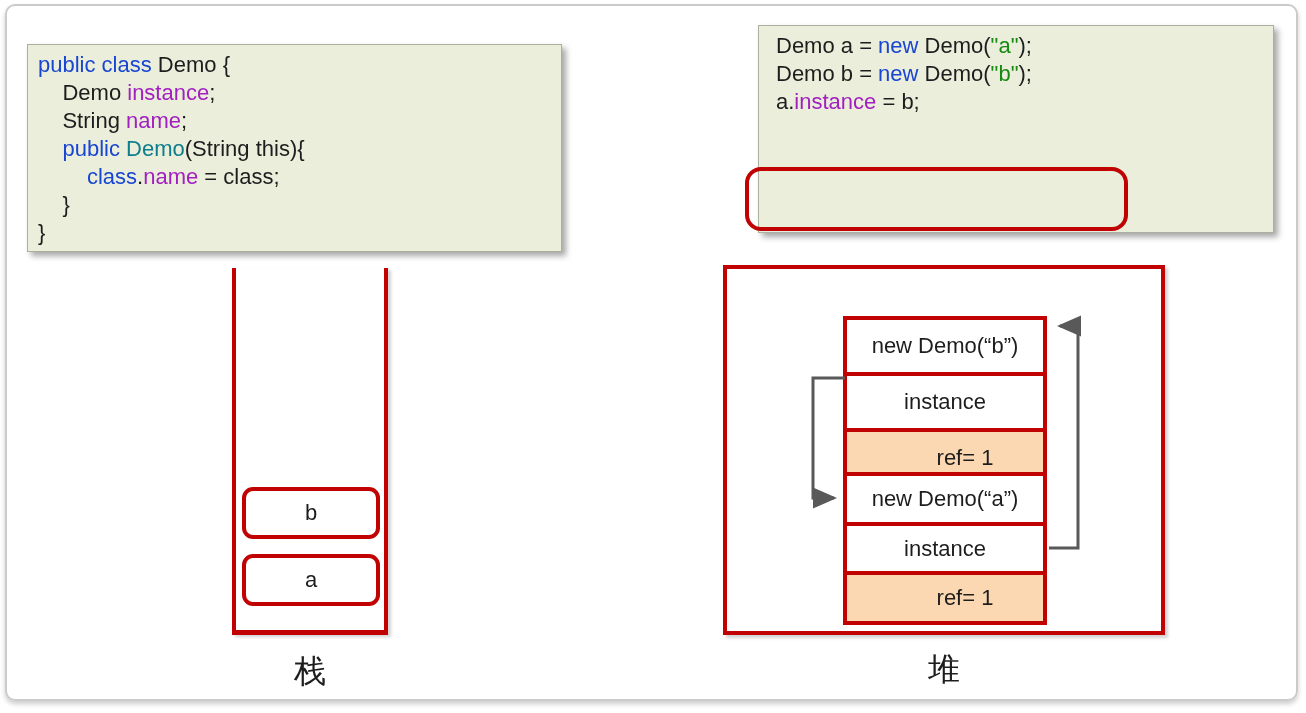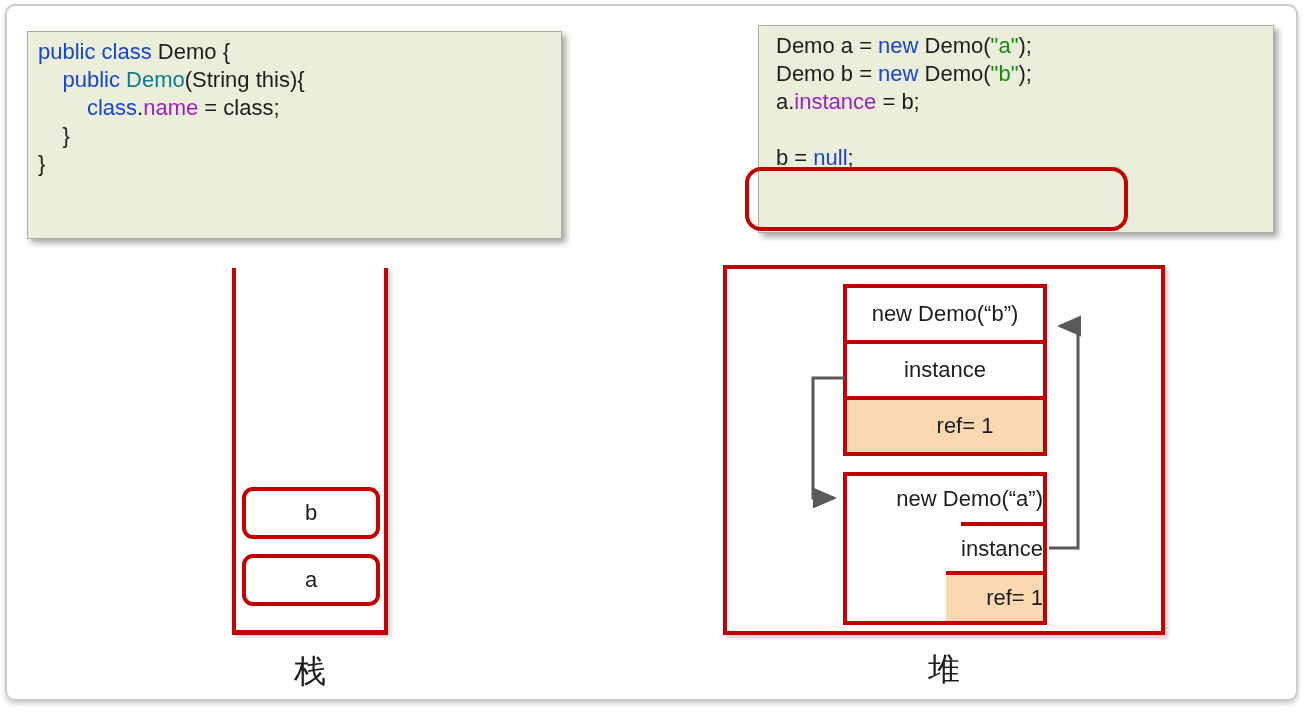--- a/index.html
+++ b/index.html
@@ -8,21 +8,21 @@
   }
   *{box-sizing:border-box;}
   body{margin:0;background:#ffffff;font-family:"Liberation Sans",sans-serif;color:var(--ink);}
   .canvas{position:relative;width:1306px;height:713px;background:#fff;overflow:hidden;}
   .frame{position:absolute;left:5px;top:4px;width:1293px;height:697px;
          border:2px solid #cbcbcb;border-radius:10px;box-shadow:0 3px 5px rgba(0,0,0,.20);}
   
   .codeblock{position:absolute;background:var(--codebg);border:1px solid #aab0a0;
              box-shadow:4px 4px 6px rgba(0,0,0,.35);
              font-size:22px;line-height:28px;color:var(--ink);}
-  #code-left{left:27px;top:31px;width:535px;height:208px;padding:6px 0 0 10px;}
+  #code-left{left:27px;top:44px;width:535px;height:208px;padding:6px 0 0 10px;}
   #code-right{left:758px;top:25px;width:516px;height:208px;padding:6px 0 0 17px;}
   .code-line{white-space:pre;height:28px;}
   .tok-pl{color:var(--ink);}
   .tok-kw{color:var(--kw);}
   .tok-fld{color:var(--fld);}
   .tok-typ{color:var(--typ);}
   .tok-str{color:var(--str);}
   .null-box{position:absolute;left:745px;top:167px;width:383px;height:64px;
             border:4px solid var(--red);border-radius:16px;background:transparent;}
   
@@ -33,52 +33,53 @@
   .slot{position:absolute;left:242px;width:138px;height:52px;border:4px solid var(--red);
         border-radius:11px;background:#fff;display:flex;align-items:center;justify-content:center;
         font-size:22px;}
   #slot-b{top:487px;}
   #slot-a{top:554px;}
   
   .heap{position:absolute;left:723px;top:265px;width:442px;height:370px;
         border:4px solid var(--red);background:#fff;box-shadow:3px 3px 3px rgba(0,0,0,.18);}
   .obj{position:absolute;left:843px;width:204px;border:4px solid var(--red);background:#fff;
        display:flex;flex-direction:column;}
-  #obj-b{top:284px;height:172px;}
-  #obj-a{top:472px;height:153px;align-items:flex-end;}
+  #obj-b{top:316px;height:172px;}
+  #obj-a{top:472px;height:153px;}
   .obj-row{flex:1;display:flex;align-items:center;justify-content:center;font-size:22px;background:#fff;}
   .obj-row + .obj-row{border-top:4px solid var(--red);}
   .obj-row.ref{background:var(--refbg);padding-left:40px;}
   
   .diagram-label{position:absolute;font-size:32px;text-align:center;}
   #stack-label{left:232px;width:156px;top:650px;}
   #heap-label{left:723px;width:442px;top:648px;}
   .arrows{position:absolute;left:0;top:0;pointer-events:none;}
 </style>
 </head>
 <body>
 
 <div class="canvas">
 
   <div class="frame"></div>
 
   <div id="code-left" class="codeblock">
       <div class="code-line"><span class="tok-kw">public class</span><span class="tok-pl"> Demo {</span></div>
+      <div class="code-line"><span class="tok-pl">    Demo </span><span class="tok-fld">instance</span><span class="tok-pl">;</span></div>
+      <div class="code-line"><span class="tok-pl">    String </span><span class="tok-fld">name</span><span class="tok-pl">;</span></div>
       <div class="code-line"><span class="tok-pl">    </span><span class="tok-kw">public </span><span class="tok-typ">Demo</span><span class="tok-pl">(String this){</span></div>
       <div class="code-line"><span class="tok-pl">        </span><span class="tok-kw">class</span><span class="tok-pl">.</span><span class="tok-fld">name</span><span class="tok-pl"> = class;</span></div>
       <div class="code-line"><span class="tok-pl">    }</span></div>
       <div class="code-line"><span class="tok-pl">}</span></div>
     </div>
 
   <div id="code-right" class="codeblock">
       <div class="code-line"><span class="tok-pl">Demo a = </span><span class="tok-kw">new</span><span class="tok-pl"> Demo(</span><span class="tok-str">"a"</span><span class="tok-pl">);</span></div>
       <div class="code-line"><span class="tok-pl">Demo b = </span><span class="tok-kw">new</span><span class="tok-pl"> Demo(</span><span class="tok-str">"b"</span><span class="tok-pl">);</span></div>
       <div class="code-line"><span class="tok-pl">a.</span><span class="tok-fld">instance</span><span class="tok-pl"> = b;</span></div>
       <div class="code-line">&nbsp;</div>
-      <div class="code-line"><span class="tok-pl">b = </span><span class="tok-kw">null</span><span class="tok-pl">;</span></div>
     </div>
 
   <div class="null-box"></div>
 
   <div class="stack"></div>
 
   <div id="slot-b" class="slot">
     <span>b</span>
   </div>
   <div id="slot-a" class="slot">

